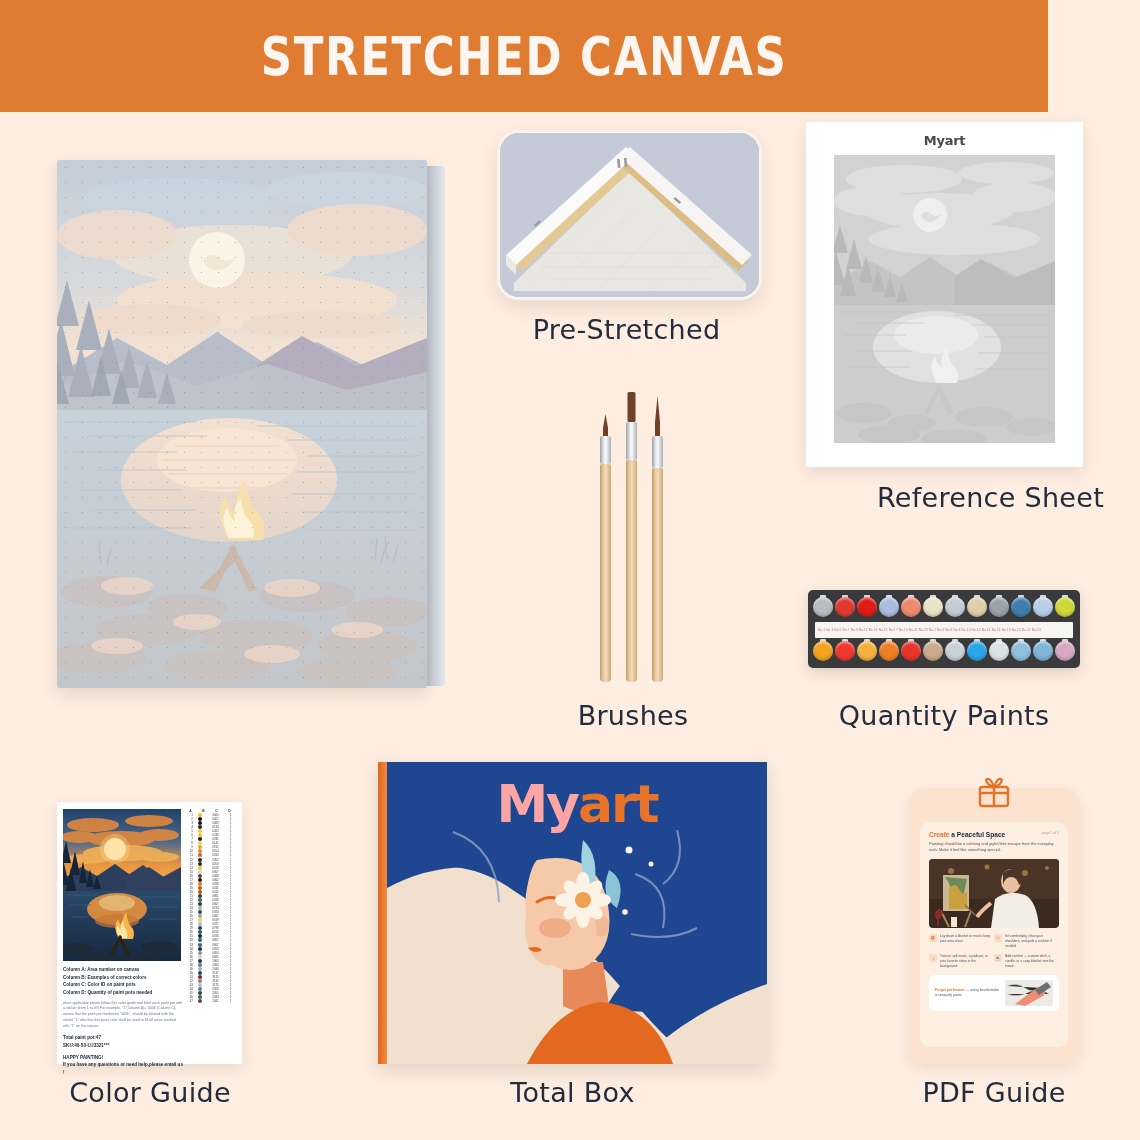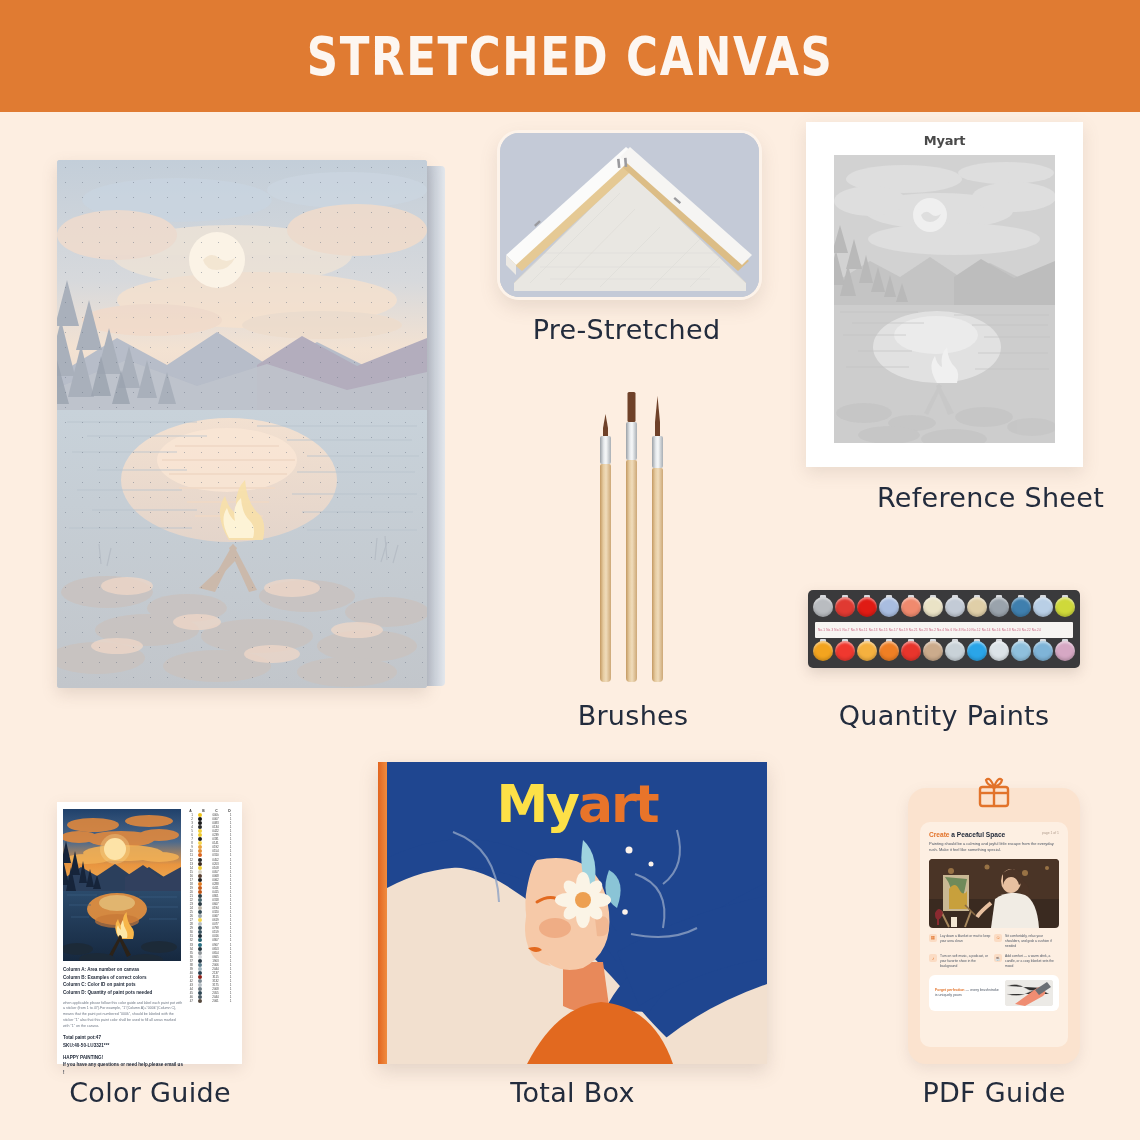--- a/index.html
+++ b/index.html
@@ -5,21 +5,21 @@
   html,body{margin:0;padding:0;}
   body{
     width:1140px;height:1140px;
     background:#fdeee1;
     font-family:"Liberation Sans",sans-serif;
     overflow:hidden;
     position:relative;
   }
   
   .header{
-    width:1140px;height:112px;
+    width:1048px;height:112px;
     background:#e07b32;
     display:flex;align-items:center;justify-content:center;
   }
   .header-title{
     color:#fdf6f0;
     font-family:"DejaVu Sans",sans-serif;
     font-size:53px;font-weight:bold;
     letter-spacing:2px;
     transform:scaleX(.82);
     white-space:nowrap;
@@ -129,21 +129,21 @@
     position:absolute;left:378px;top:650px;width:389px;height:302px;
     background:#1f4690;overflow:hidden;
     box-shadow:0 7px 18px rgba(120,100,90,.2);
   }
   .box-spine{position:absolute;left:0;top:0;width:9px;height:100%;
     background:linear-gradient(90deg,#e2651f,#f08c3f);}
   .box-inner{position:absolute;left:9px;top:0;right:0;bottom:0;overflow:hidden;}
   .logo{position:absolute;top:16px;left:0;right:0;text-align:center;z-index:6;}
   .logo-main{font-family:"DejaVu Sans",sans-serif;font-size:52px;font-weight:bold;
     letter-spacing:-2px;line-height:1;}
-  .logo-my{color:#fde047;}
+  .logo-my{color:#fca5a5;}
   .logo-art{color:#e8742a;}
   .logo-sub{color:#fdf3ea;font-size:17px;margin-top:5px;letter-spacing:.2px;}
   
   .pdf{
     position:absolute;left:908px;top:676px;width:172px;height:276px;
     background:#fbe3cf;border-radius:18px;
     box-shadow:0 5px 14px rgba(130,110,100,.13);
   }
   .pdf-inner{
     position:absolute;left:12px;top:34px;width:148px;height:225px;

